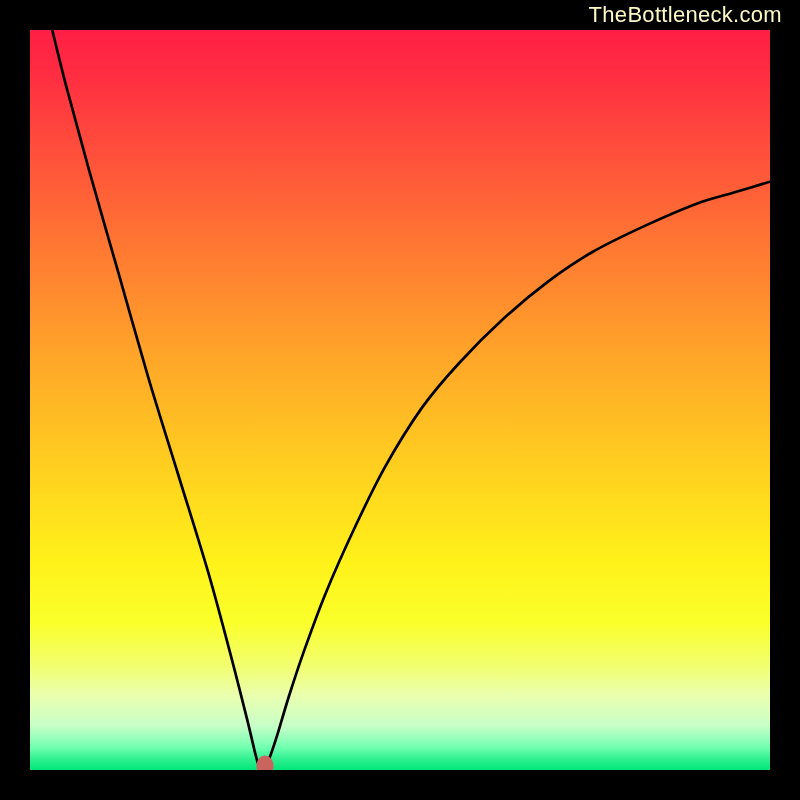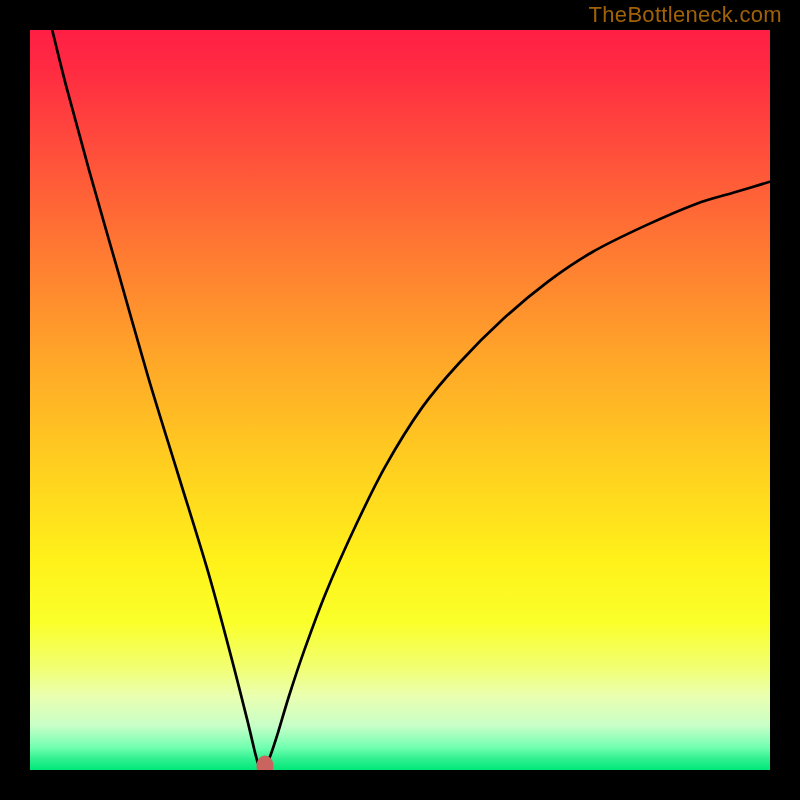--- a/index.html
+++ b/index.html
@@ -16,21 +16,21 @@
     left: 0;
     top: 0;
     width: 800px;
     height: 800px;
     background: #000;
   }
   .watermark {
     position: absolute;
     top: 2px;
     right: 18px;
-    color: #a16207;
+    color: #fef9c3;
     font-size: 22px;
     letter-spacing: 0.3px;
     font-weight: 400;
   }
   .plot {
     position: absolute;
     left: 30px;
     top: 30px;
     width: 740px;
     height: 740px;

